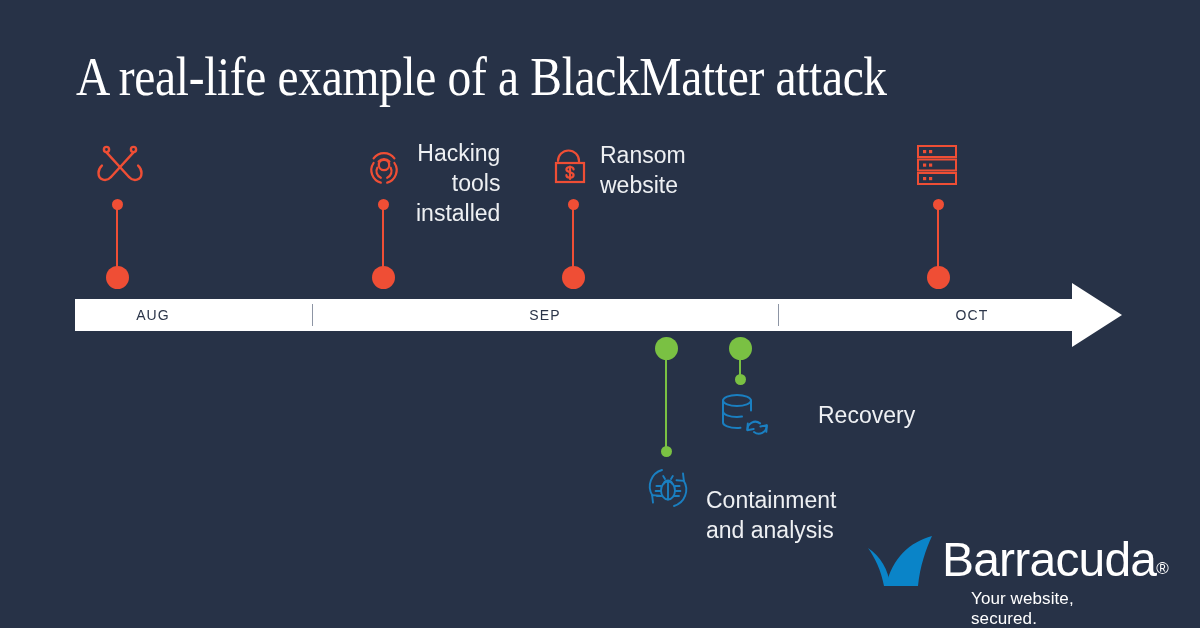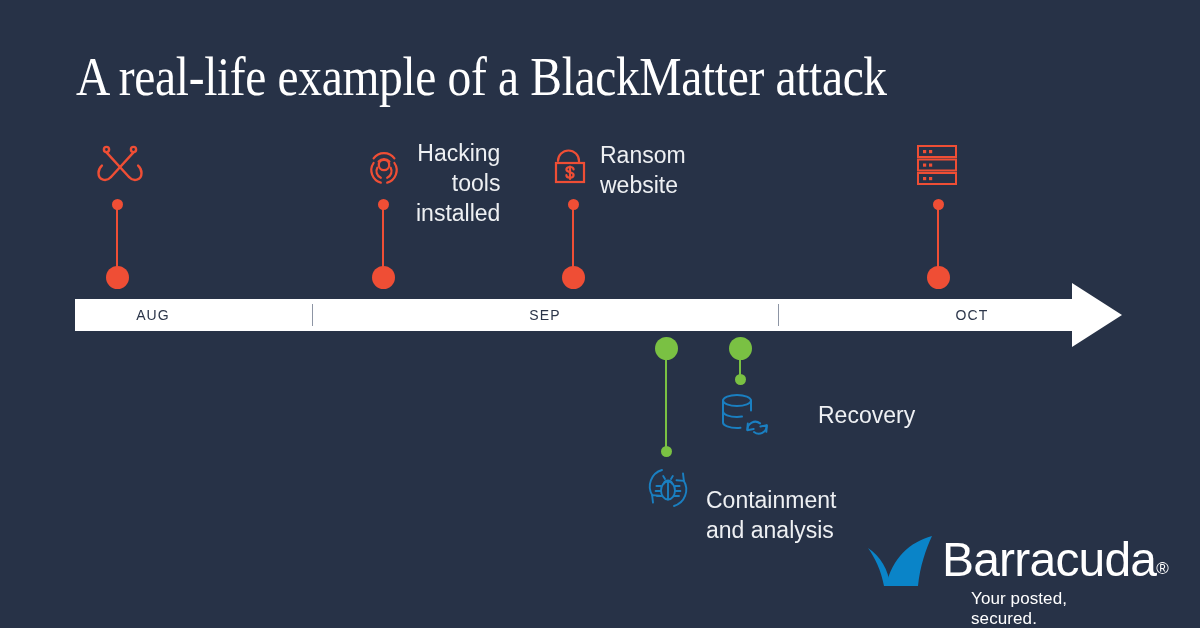--- a/index.html
+++ b/index.html
@@ -318,16 +318,16 @@
     </svg>
   </div>
   <div class="event-label" style="left:818px; top:400px;">Recovery</div>
 
   <div class="logo">
     <svg width="72" height="58" viewBox="0 0 72 58" style="position:absolute;left:0;top:4px;">
       <path d="M2 12 C9 22 15 34 18 50 L24 50 C23 34 14 20 2 12 Z" fill="#0a84c8"></path>
       <path d="M66 0 C44 6 26 22 20 50 L52 50 C54 30 60 13 66 0 Z" fill="#0a84c8"></path>
     </svg>
     <div class="logo-word"><span>Barracuda</span><span class="logo-reg">®</span></div>
-    <div class="logo-tag">Your posted, secured.</div>
+    <div class="logo-tag">Your website, secured.</div>
   </div>
 
 </div>
 
 </body></html>

